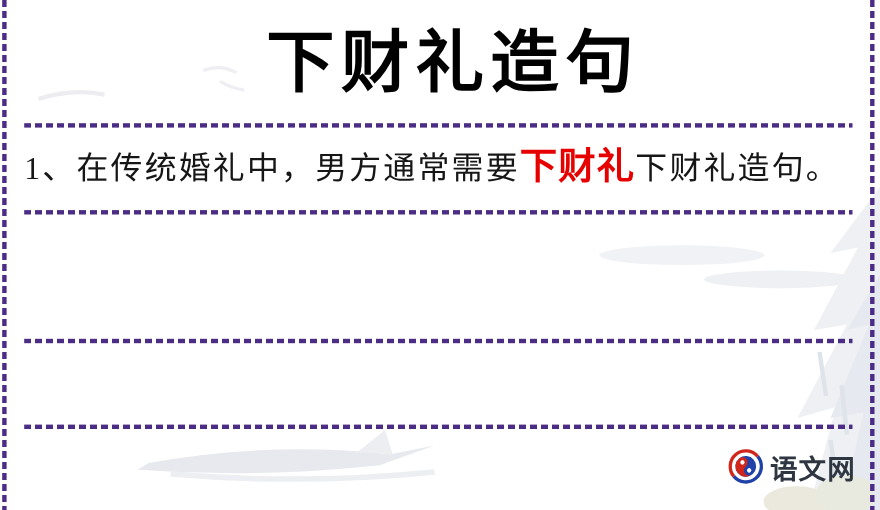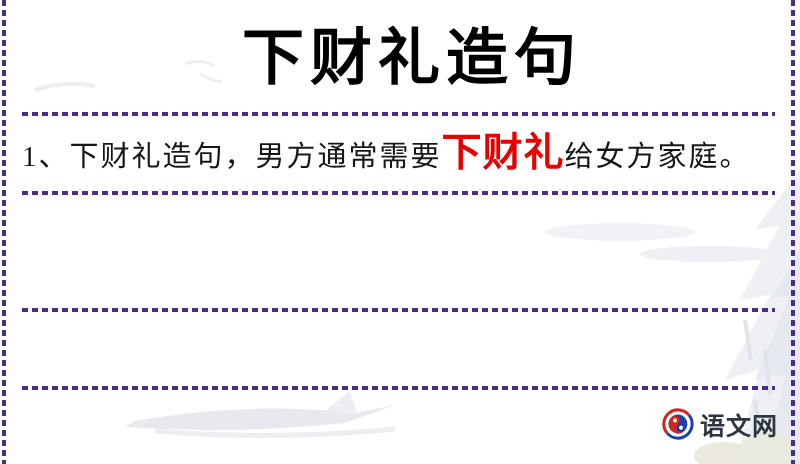--- a/index.html
+++ b/index.html
@@ -17,21 +17,21 @@
   .vdash.right{right:5px;}
   .hdash{position:absolute;left:22px;width:753px;height:4px;
          background:repeating-linear-gradient(90deg,#4b2d86 0 6px,transparent 6px 10px);}
 
   .title{position:absolute;top:16px;left:0;width:100%;text-align:center;
          font-size:62px;font-weight:bold;color:#000;letter-spacing:6px;line-height:84px;padding-left:12px;}
 
   .sentence{position:absolute;left:22px;width:756px;margin:0;
             font-size:29px;color:#161616;line-height:49px;letter-spacing:2px;}
   .hl{color:#e60000;font-weight:bold;
-      font-family:"Liberation Sans","DejaVu Sans",sans-serif;font-size:40px;letter-spacing:1px;}
+      font-family:"Liberation Sans","DejaVu Sans",sans-serif;font-size:34px;letter-spacing:1px;}
 
   .logo{position:absolute;right:22px;top:406px;display:flex;align-items:center;gap:5px;}
   .logo-text{font-family:"Liberation Sans","DejaVu Sans",sans-serif;
              font-weight:bold;font-size:25px;color:#2e3642;letter-spacing:1px;text-align:center;}
 </style>
 </head>
 <body>
 
 <div class="board">
 
@@ -64,21 +64,21 @@
 
   <div class="vdash left"></div>
   <div class="vdash right"></div>
   <div class="hdash" style="top:112px"></div>
   <div class="hdash" style="top:191px"></div>
   <div class="hdash" style="top:308px"></div>
   <div class="hdash" style="top:386px"></div>
 
   <div class="title">下财礼造句</div>
 
-  <p class="sentence" style="top:128px"><span>1、</span><span>下财礼造句，男方通常需要</span><span class="hl">下财礼</span><span>给女方家庭。</span></p>
+  <p class="sentence" style="top:128px"><span>1、</span><span>在传统婚礼中，男方通常需要</span><span class="hl">下财礼</span><span>下财礼造句。</span></p>
 
 
 
   <div class="logo">
     <svg width="34" height="34" viewBox="0 0 36 36">
       <g transform="rotate(-40 18 18)">
         <path d="M3 18 A15 15 0 0 1 33 18" fill="none" stroke="#d1261b" stroke-width="3.2"></path>
         <path d="M33 18 A15 15 0 0 1 3 18" fill="none" stroke="#1f41a8" stroke-width="3.2"></path>
         <circle cx="18" cy="18" r="10" fill="#1f41a8"></circle>
         <path d="M18 8 a10 10 0 0 1 0 20 a5 5 0 0 1 0-10 a5 5 0 0 0 0-10 z" fill="#d1261b" transform="rotate(180 18 18)"></path>

